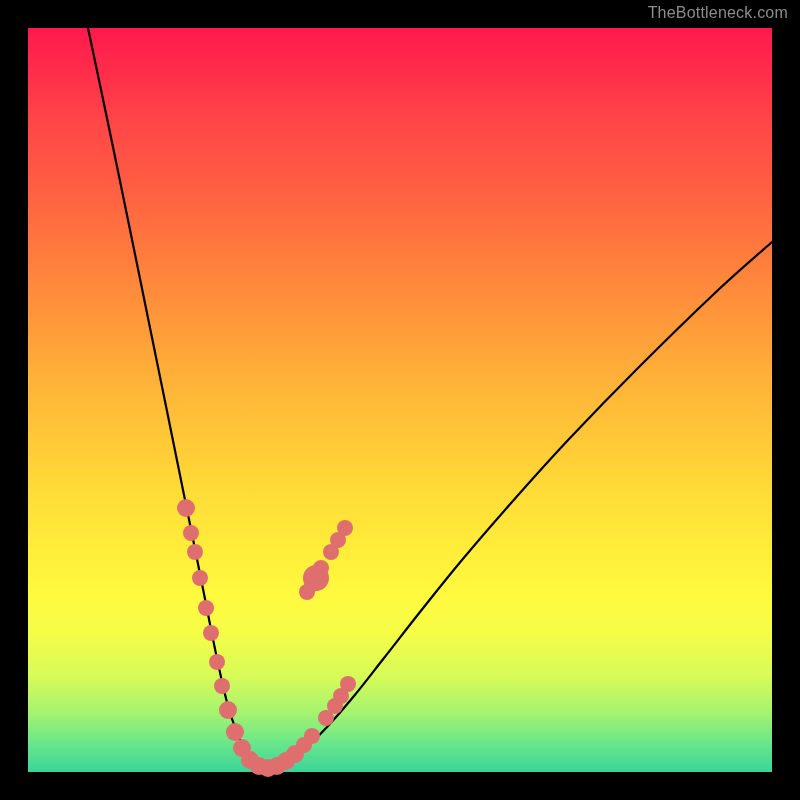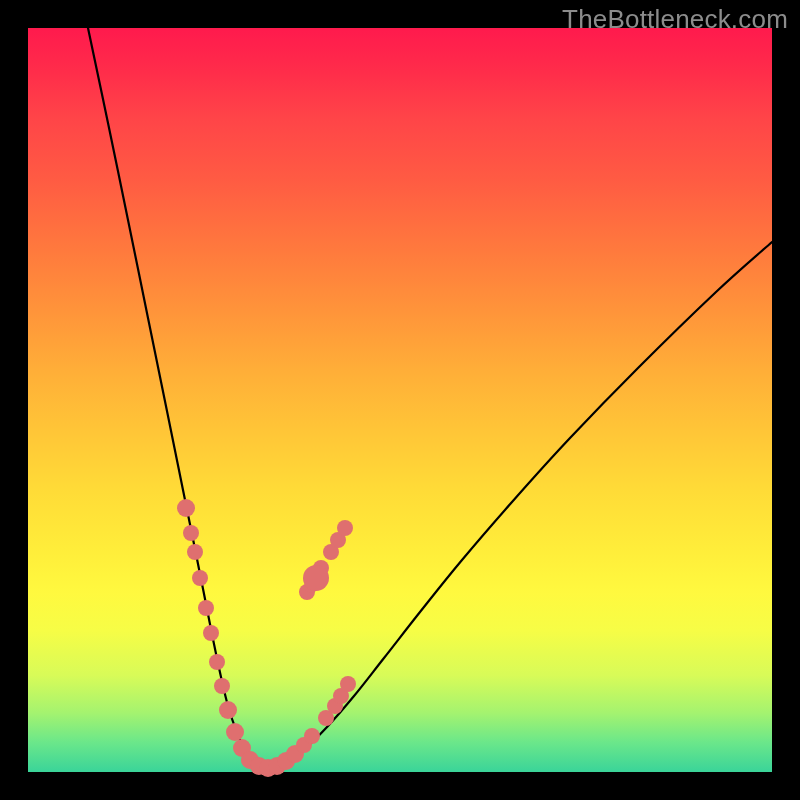--- a/index.html
+++ b/index.html
@@ -44,21 +44,21 @@
       #a5f36f 92%,
       #6be78a 96%,
       #3ad499 100%
     );
   }
   .watermark {
     position: absolute;
     top: 4px;
     right: 12px;
     color: #8c8c8c;
-    font-size: 26px;
+    font-size: 16px;
     letter-spacing: 0.2px;
     user-select: none;
   }
   svg.curve {
     position: absolute;
     top: 0;
     left: 0;
     width: 744px;
     height: 744px;
     overflow: visible;

